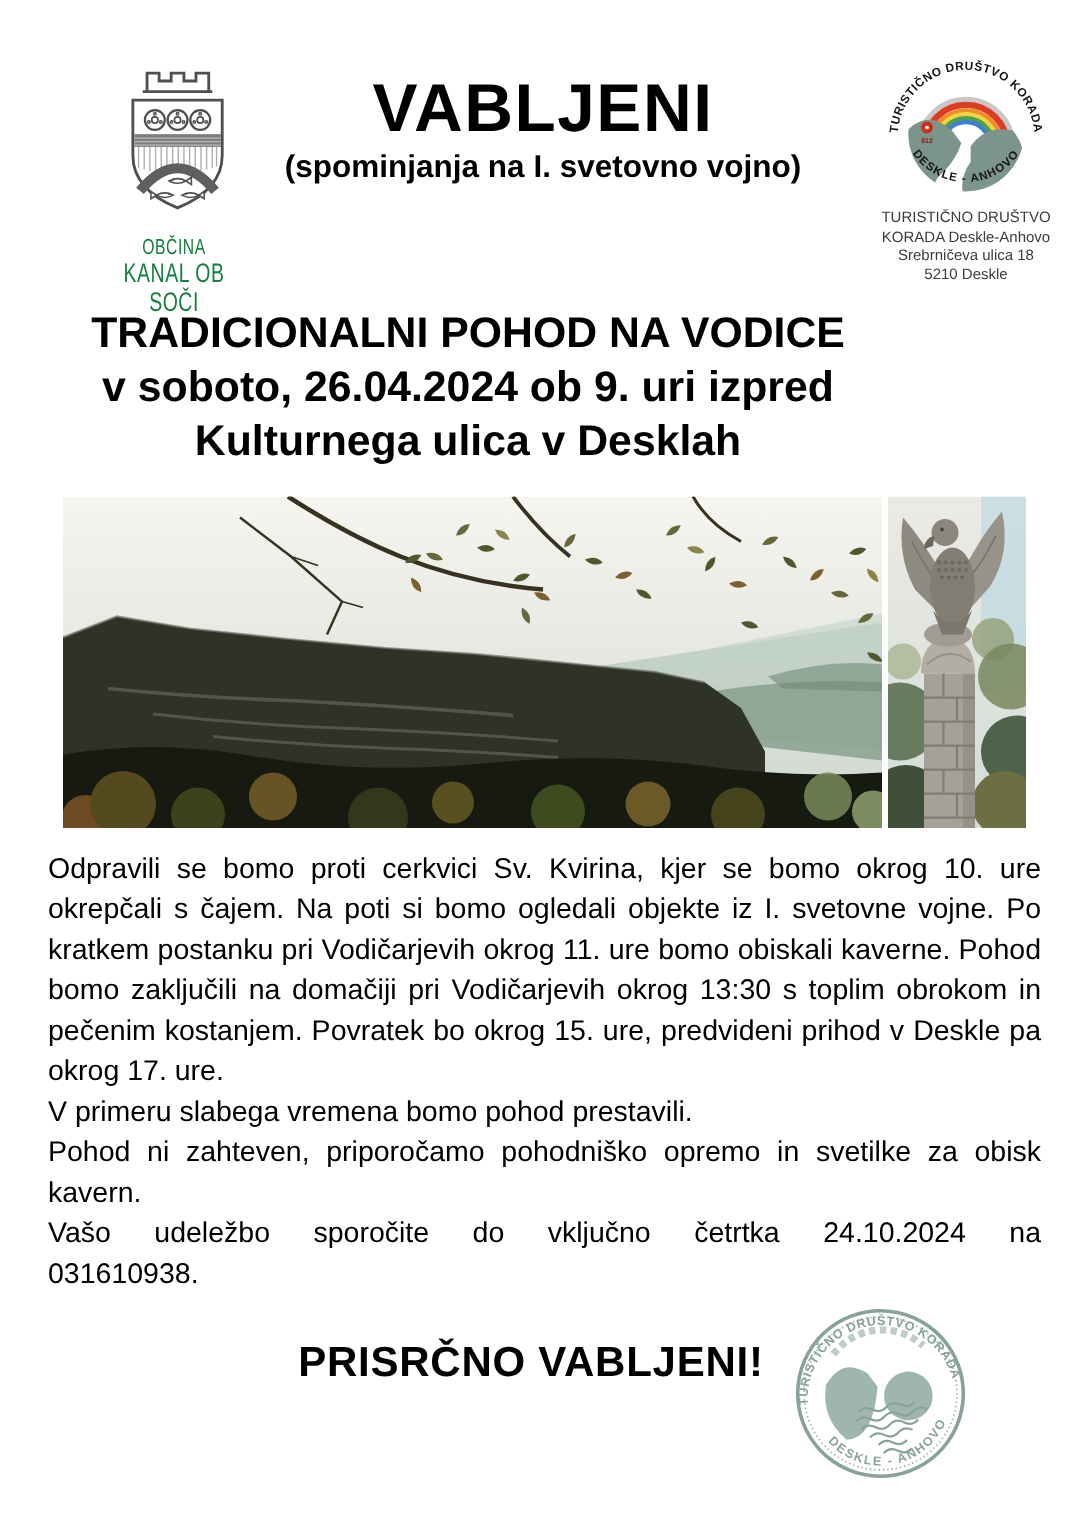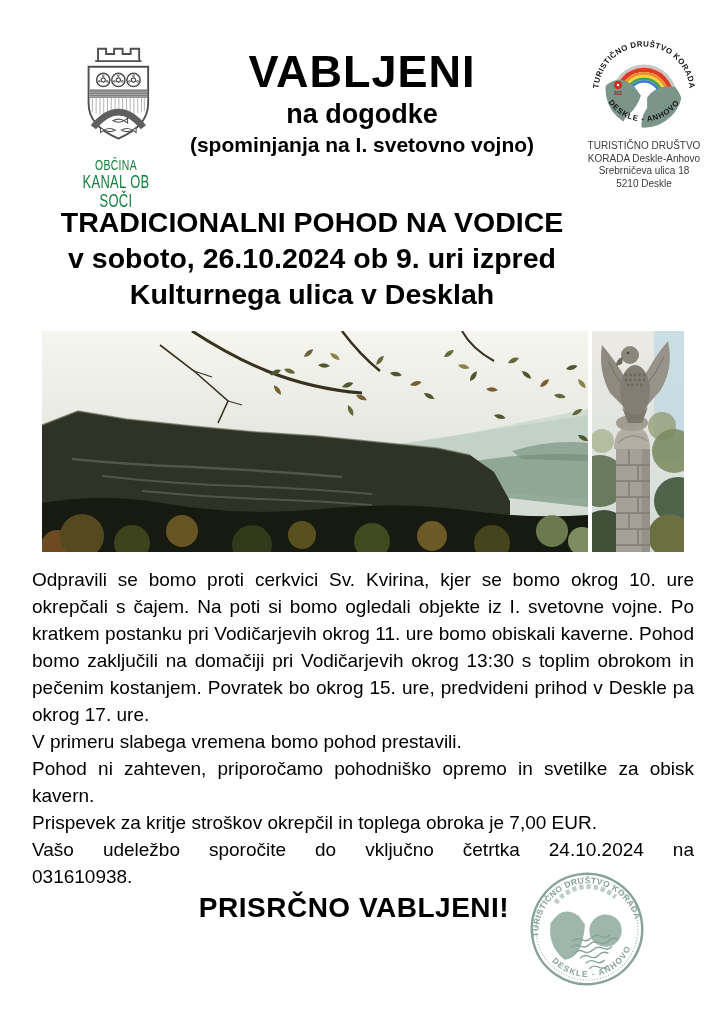--- a/index.html
+++ b/index.html
@@ -121,21 +121,20 @@
       </g>
     </svg>
     <div class="coat-name">
       <div class="coat-line1">OBČINA</div>
       <div class="coat-line2">KANAL OB SOČI</div>
     </div>
   </div>
 
   <div class="invite">
     <div class="invite-title">VABLJENI</div>
-    <div class="invite-sub">na dogodke</div>
     <div class="invite-note">(spominjanja na I. svetovno vojno)</div>
   </div>
 
   <div class="society">
     <svg width="104" height="104" viewBox="0 0 100 100">
       <defs>
         <clipPath id="lc">
             <circle cx="50" cy="54" r="37"></circle>
           </clipPath>
         <path id="lgT" d="M6,57 A44,44 0 0 1 94,57" fill="none"></path>
@@ -166,21 +165,21 @@
     <div class="society-address">
       <div>TURISTIČNO DRUŠTVO</div>
       <div>KORADA Deskle-Anhovo</div>
       <div>Srebrničeva ulica 18</div>
       <div>5210 Deskle</div>
     </div>
   </div>
 
   <div class="heading">
     <div>TRADICIONALNI POHOD NA VODICE</div>
-    <div>v soboto, 26.10.2024 ob 9. uri izpred</div>
+    <div>v soboto, 26.04.2024 ob 9. uri izpred</div>
     <div>Kulturnega ulica v Desklah</div>
   </div>
 
   <div class="photo">
     <svg class="pan" width="546" height="221" viewBox="0 0 546 221">
       <defs>
         <linearGradient id="sky" x1="0" y1="0" x2="0" y2="1">
           <stop offset="0" stop-color="#f6f5f0"></stop>
             <stop offset=".55" stop-color="#e3e6df"></stop>
             <stop offset="1" stop-color="#c9d4cc"></stop>
@@ -315,21 +314,20 @@
             <circle cx="49.5" cy="54" r="1.4"></circle>
         </g>
       </g>
     </svg>
   </div>
 
   <div class="bodytext">
     <p>Odpravili se bomo proti cerkvici Sv. Kvirina, kjer se bomo okrog 10. ure okrepčali s čajem. Na poti si bomo ogledali objekte iz I. svetovne vojne. Po kratkem postanku pri Vodičarjevih okrog 11. ure bomo obiskali kaverne. Pohod bomo zaključili na domačiji pri Vodičarjevih okrog 13:30 s toplim obrokom in pečenim kostanjem. Povratek bo okrog 15. ure, predvideni prihod v Deskle pa okrog 17. ure.</p>
     <p>V primeru slabega vremena bomo pohod prestavili.</p>
     <p>Pohod ni zahteven, priporočamo pohodniško opremo in svetilke za obisk kavern.</p>
-    <p>Prispevek za kritje stroškov okrepčil in toplega obroka je 7,00 EUR.</p>
     <p class="stretch">Vašo udeležbo sporočite do vključno četrtka 24.10.2024 na</p>
     <p>031610938.</p>
   </div>
 
   <div class="closing">PRISRČNO VABLJENI!</div>
 
   <svg class="stamp" viewBox="0 0 100 100">
     <defs>
       <path id="stT" d="M9,53 A41,41 0 0 1 91,53" fill="none"></path>
       <path id="stB" d="M11,51 A39,39 0 0 0 89,51" fill="none"></path>

